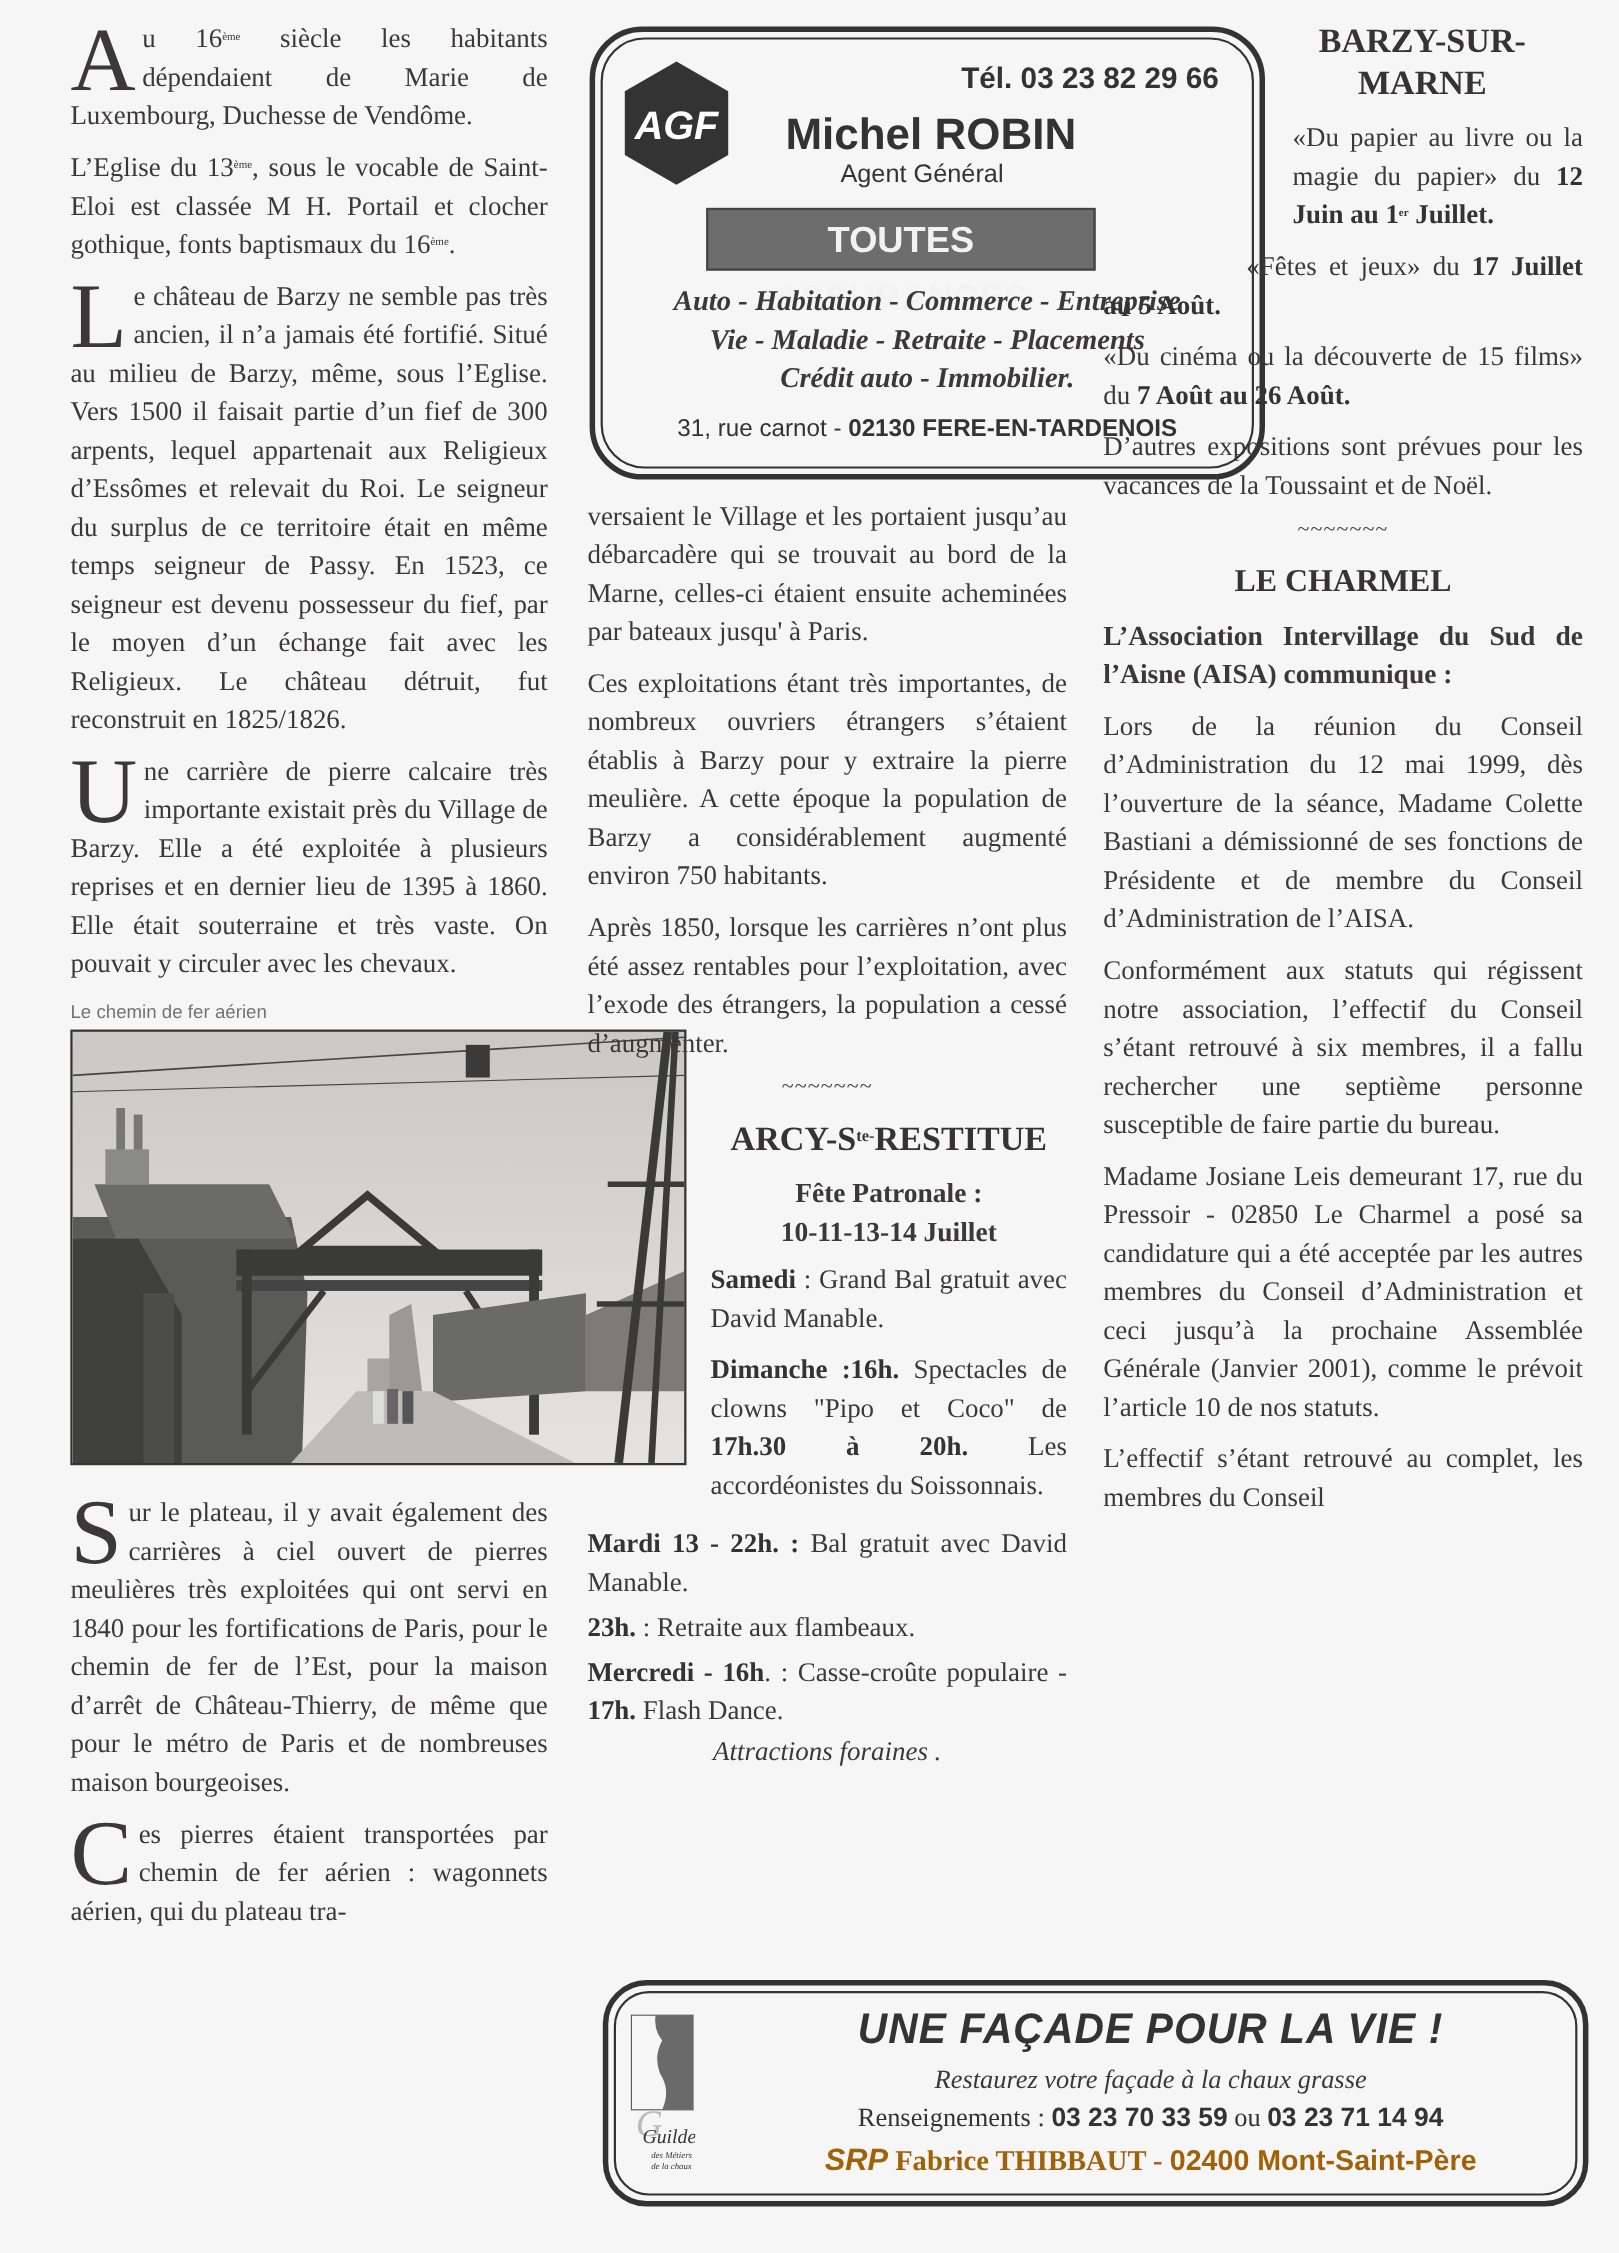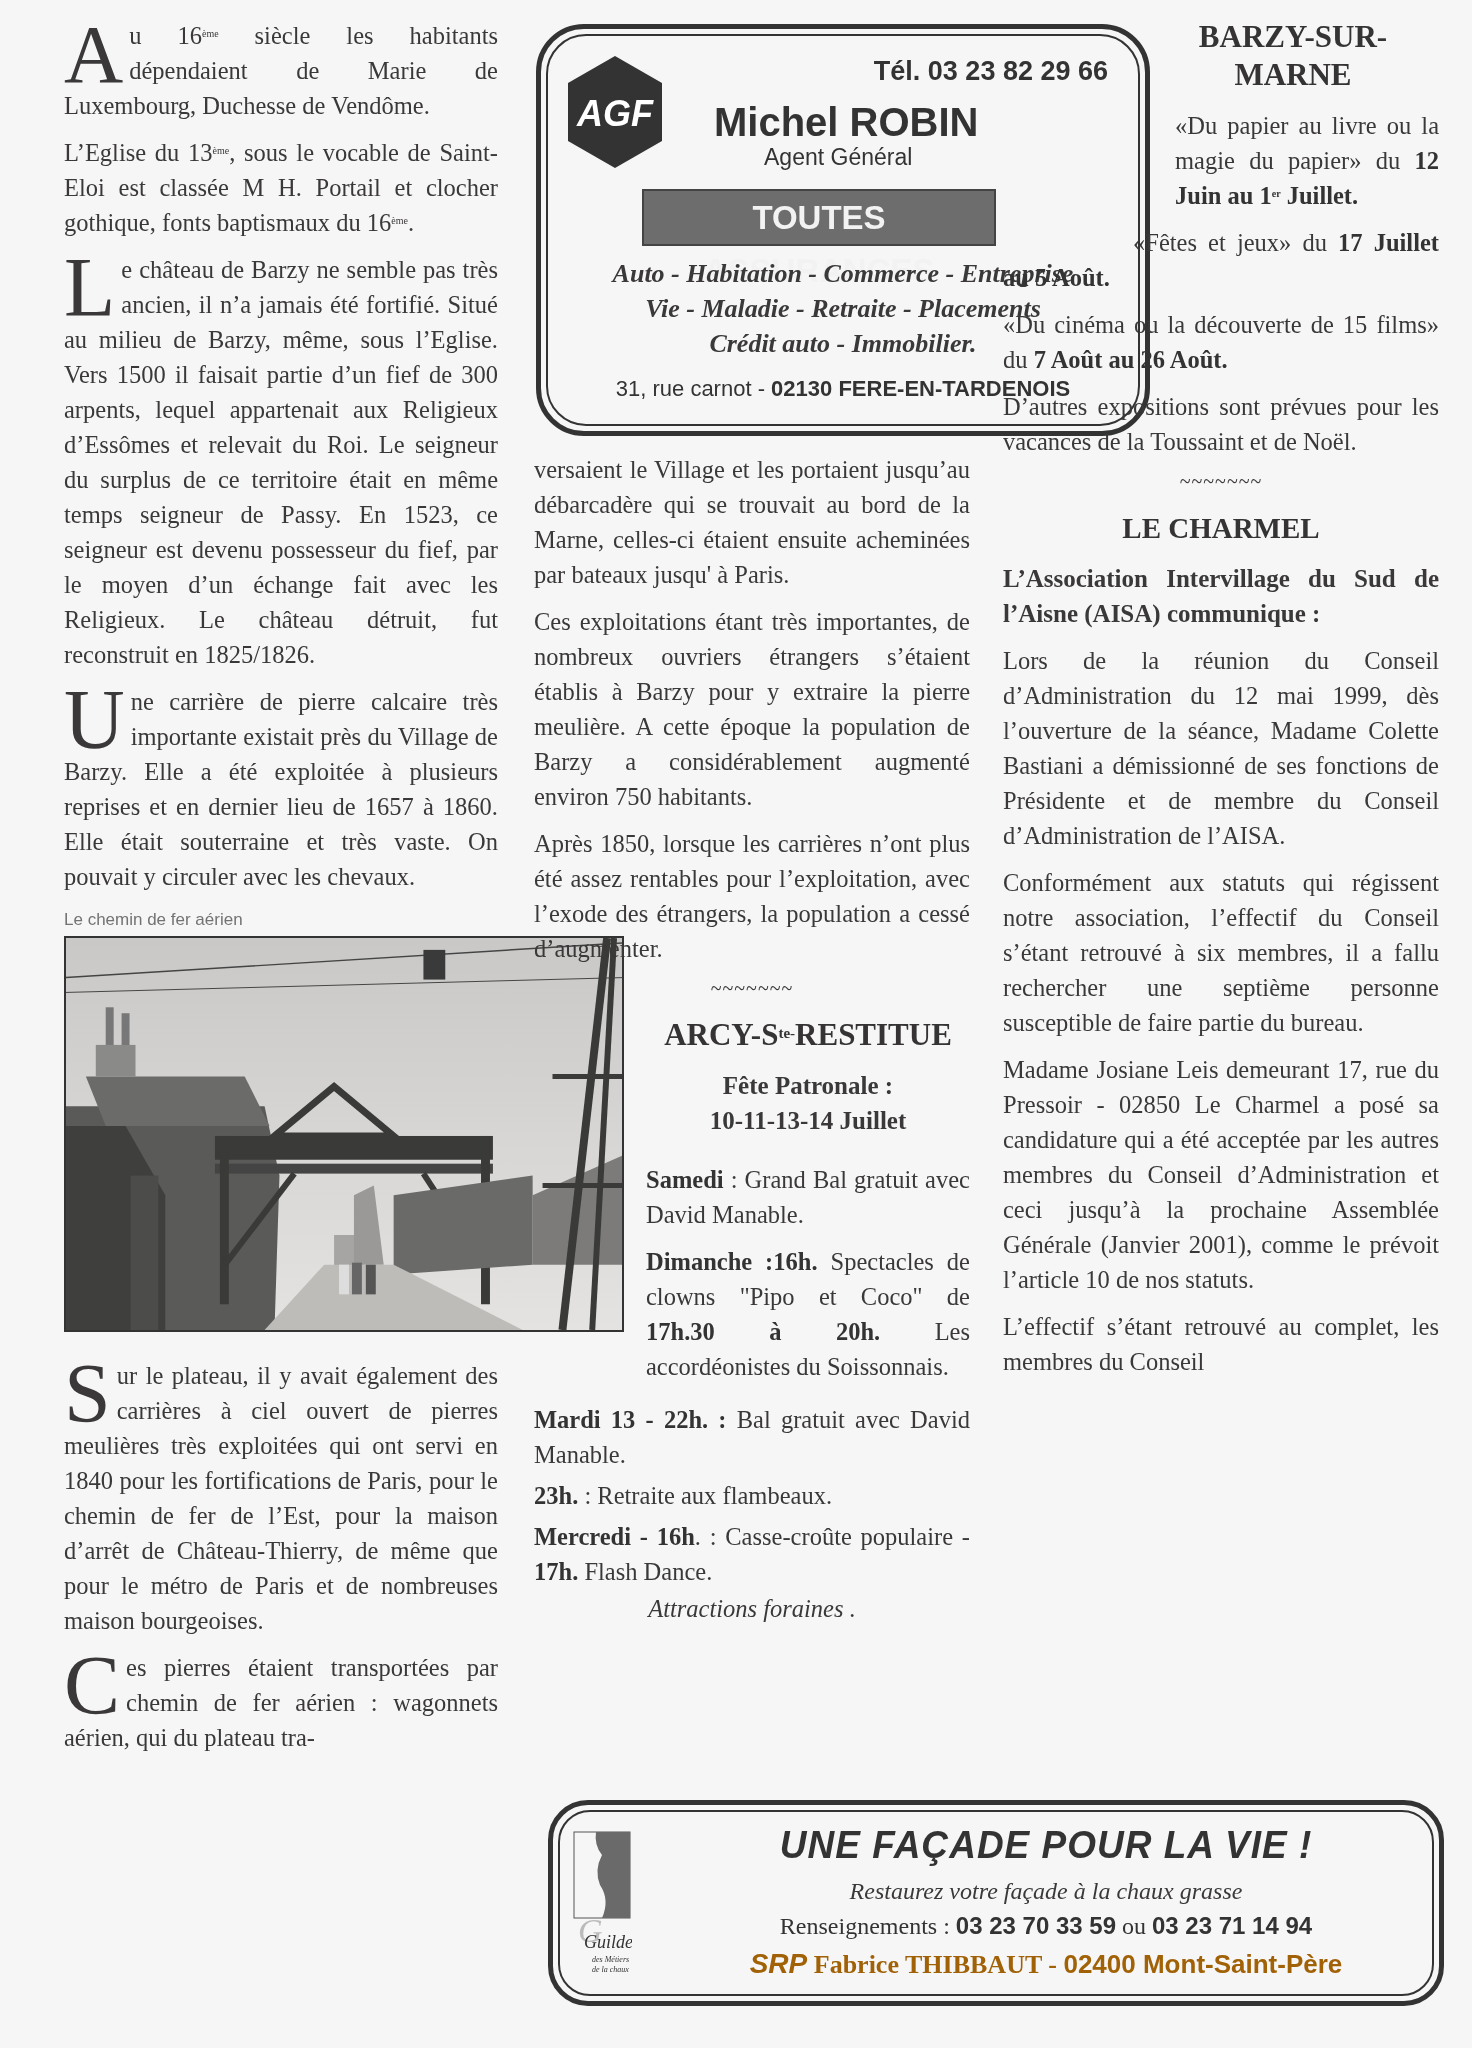--- a/index.html
+++ b/index.html
@@ -52,21 +52,21 @@
   .g-srp .srp { font-family:"Liberation Sans", sans-serif; font-style:italic; font-size:28px; }
   .g-srp .loc { font-family:"Liberation Sans", sans-serif; }
 </style>
 </head>
 <body>
 
 <div class="col col-left">
   <p><span class="dropcap">A</span><span>u 16</span><span class="sup">ème</span><span> siècle les habitants dépendaient de Marie de Luxembourg, Duchesse de Vendôme.</span></p>
   <p><span>L’Eglise du 13</span><span class="sup">ème</span><span>, sous le vocable de Saint-Eloi est classée M H.  Portail et clocher gothique, fonts baptismaux du 16</span><span class="sup">ème</span><span>.</span></p>
   <p><span class="dropcap d2">L</span><span>e château  de Barzy ne semble pas très ancien, il n’a jamais été fortifié. Situé au milieu de Barzy, même, sous l’Eglise. Vers 1500 il faisait partie d’un fief de 300 arpents, lequel appartenait aux Religieux d’Essômes et relevait du Roi. Le seigneur du surplus de ce territoire était en même temps seigneur de Passy. En 1523, ce seigneur est devenu possesseur du fief, par le moyen d’un échange fait avec les Religieux. Le château détruit, fut reconstruit en 1825/1826.</span></p>
-  <p><span class="dropcap d2">U</span><span>ne carrière de pierre calcaire très importante existait près du Village de Barzy. Elle a été exploitée à plusieurs reprises et en dernier lieu de 1657 à 1860. Elle était souterraine et très vaste. On pouvait y circuler avec les chevaux.</span></p>
+  <p><span class="dropcap d2">U</span><span>ne carrière de pierre calcaire très importante existait près du Village de Barzy. Elle a été exploitée à plusieurs reprises et en dernier lieu de 1395 à 1860. Elle était souterraine et très vaste. On pouvait y circuler avec les chevaux.</span></p>
   <div class="caption">Le chemin de fer aérien</div>
   <div class="photo">
     <svg viewBox="0 0 560 396" preserveAspectRatio="none">
       <defs>
         <linearGradient id="sky" x1="0" y1="0" x2="0" y2="1">
           <stop offset="0" stop-color="#c9c8c6"></stop>
             <stop offset="1" stop-color="#e4e3e1"></stop>
         </linearGradient>
       </defs>
       <rect width="560" height="396" fill="url(#sky)"></rect>
@@ -127,21 +127,21 @@
 </div>
 
 <div class="col col-mid">
   <p>versaient le Village et les portaient jusqu’au débarcadère qui se trouvait au bord de la Marne, celles-ci étaient ensuite acheminées par bateaux jusqu' à Paris.</p>
   <p>Ces exploitations étant très importantes, de nombreux ouvriers étrangers s’étaient établis à Barzy pour y extraire la pierre meulière. A cette époque la population de Barzy a considérablement augmenté environ 750 habitants.</p>
   <p>Après 1850, lorsque les carrières n’ont plus été assez rentables pour l’exploitation, avec  l’exode des étrangers, la population a cessé d’augmenter.</p>
   <div class="tilde">~~~~~~~</div>
   <div style="margin-left:112px">
     <div class="heading" style="text-align:center"><span>ARCY-S</span><span class="sup" style="font-size:15px">te-</span><span>RESTITUE</span></div>
     <div class="center subhead">Fête Patronale :</div>
-    <div class="center subhead" style="margin-bottom:24px">10-11-13-14 Juillet</div>
+    <div class="center subhead" style="margin-bottom:8px">10-11-13-14 Juillet</div>
     <p><b>Samedi</b><span> : Grand Bal gratuit avec David Manable.</span></p>
     <p><b>Dimanche :16h.</b><span> Spectacles de clowns "Pipo et Coco" de </span><b>17h.30 à 20h.</b><span> Les accordéonistes du Soissonnais.</span></p>
   </div>
   <p style="margin-top:18px;margin-bottom:6px"><b>Mardi 13 - 22h. :</b><span> Bal gratuit avec David Manable.</span></p>
   <p style="margin-bottom:6px"><b>23h.</b><span> : Retraite aux flambeaux.</span></p>
   <p style="margin-bottom:2px"><b>Mercredi - 16h</b><span>. : Casse-croûte populaire - </span><b>17h.</b><span> Flash Dance.</span></p>
   <div class="center" style="font-style:italic">Attractions foraines .</div>
 </div>
 
 <div class="col col-right">

